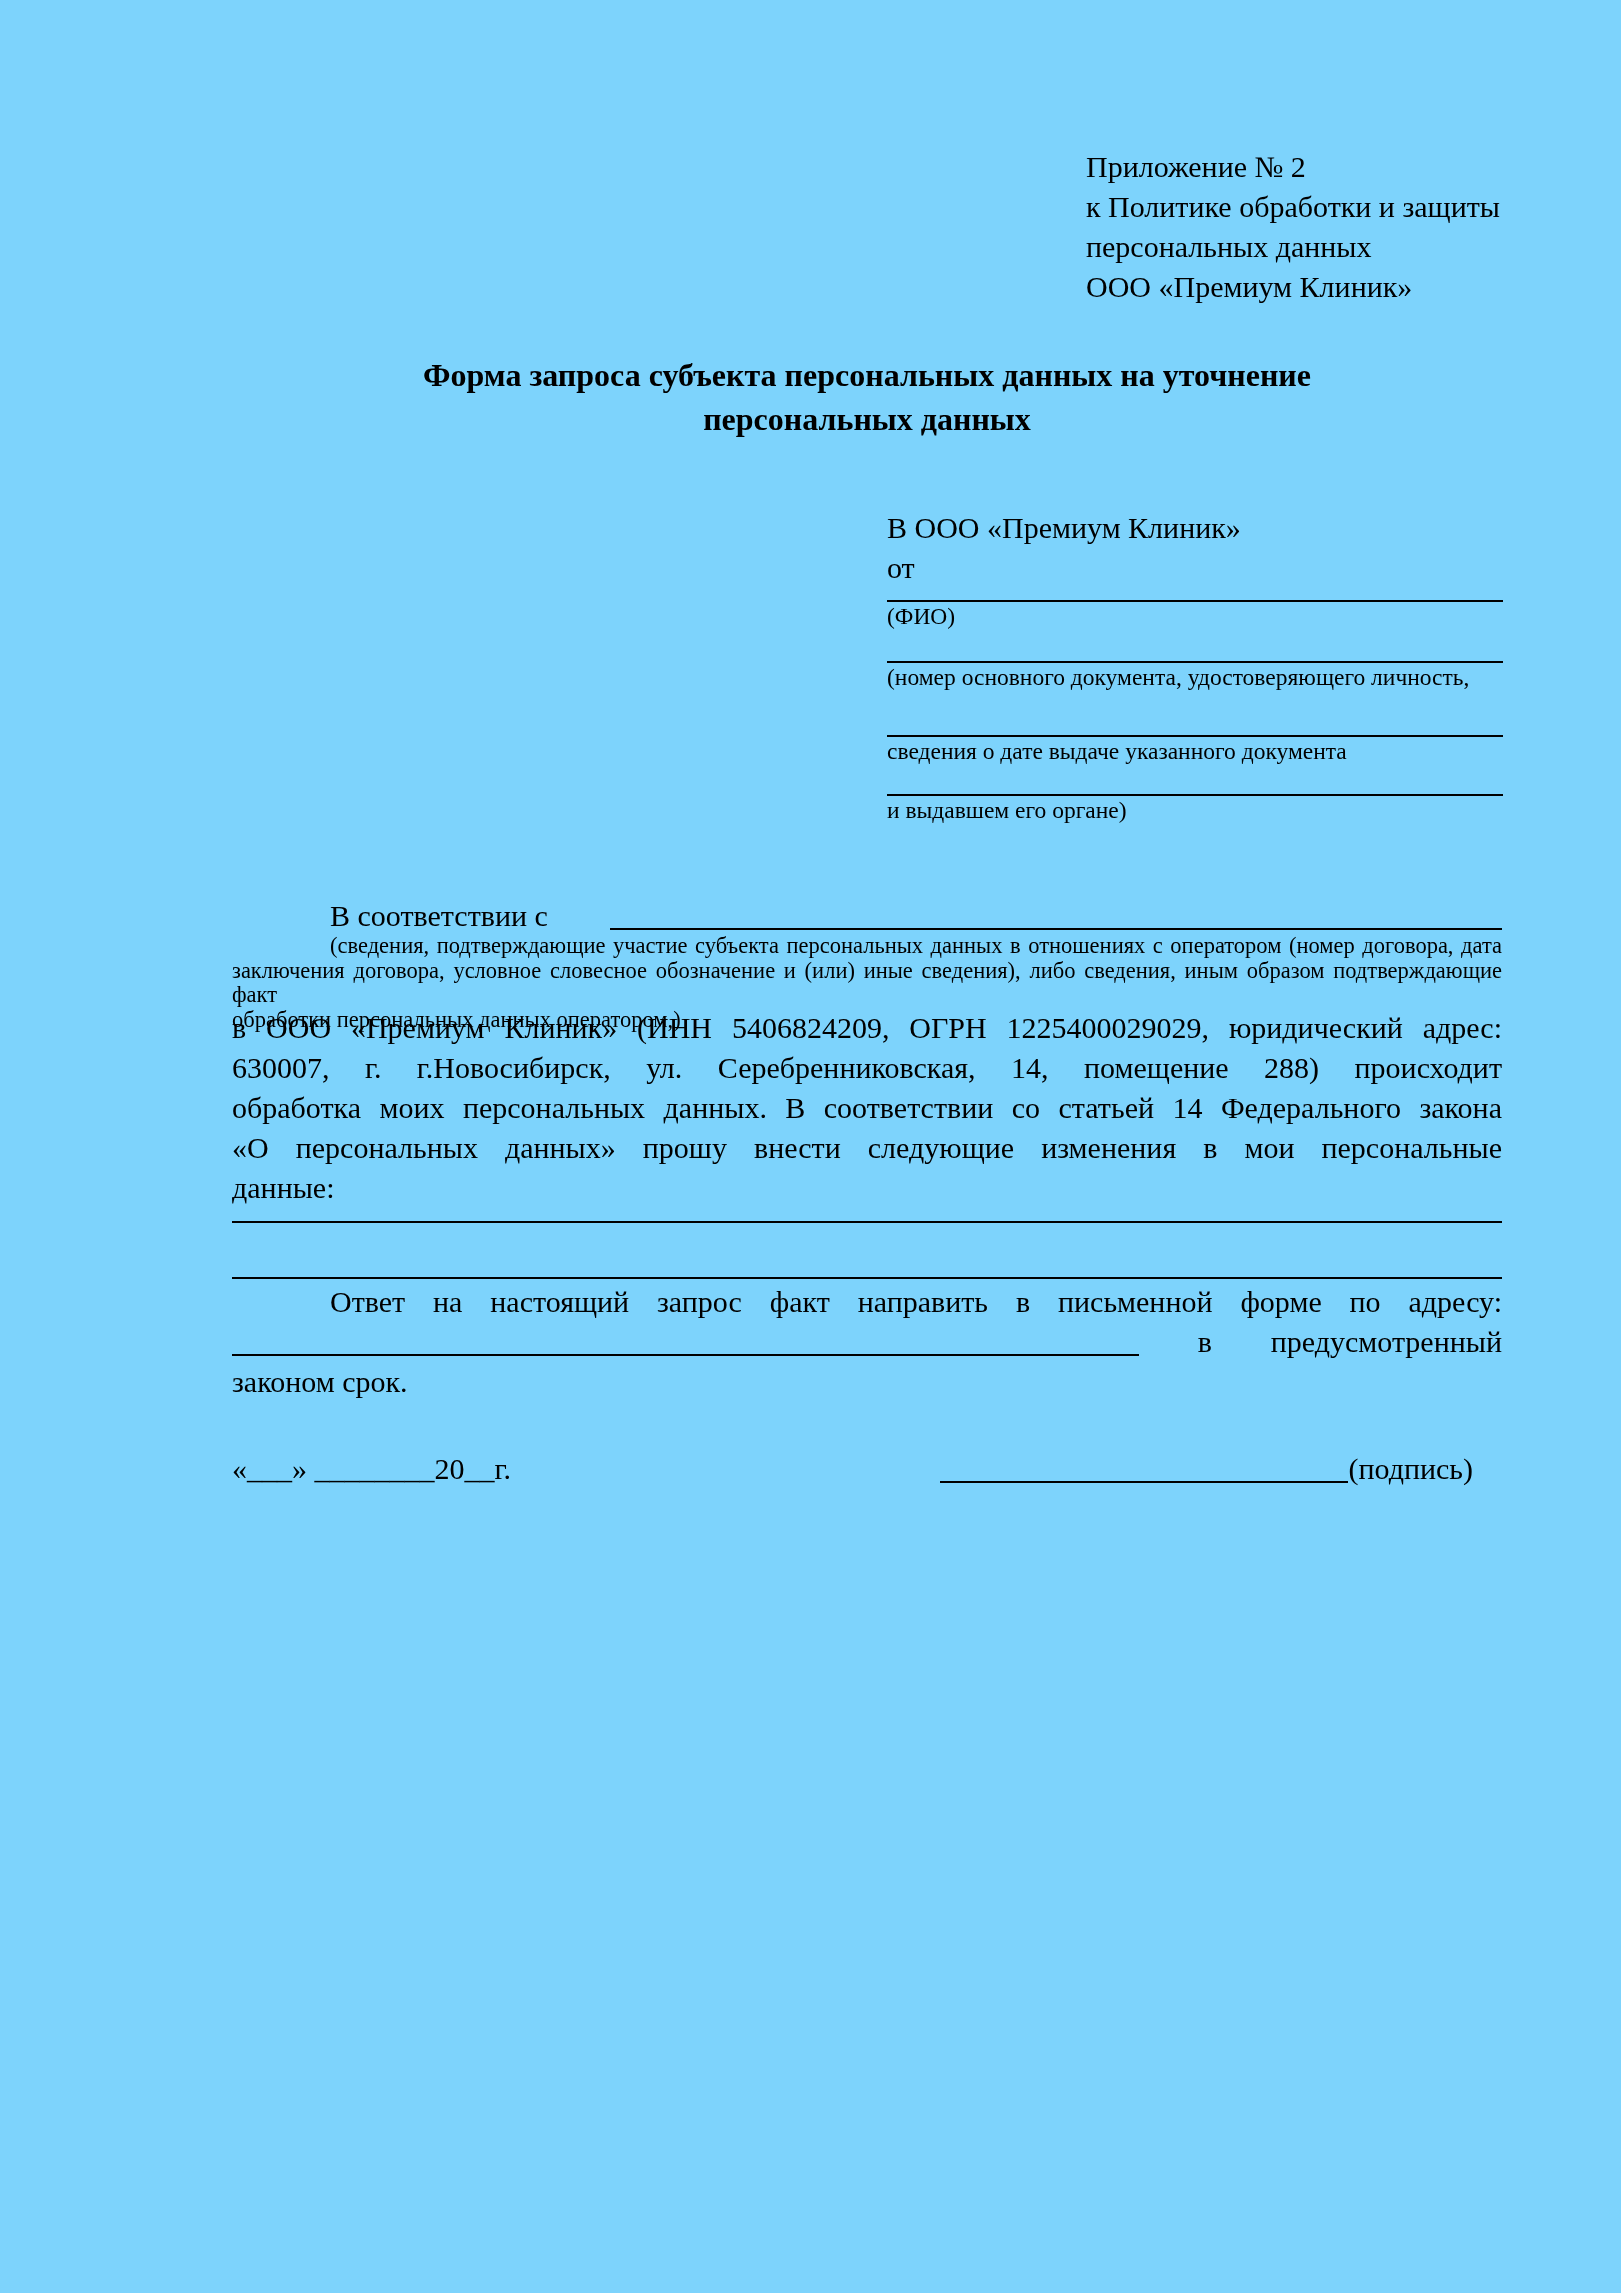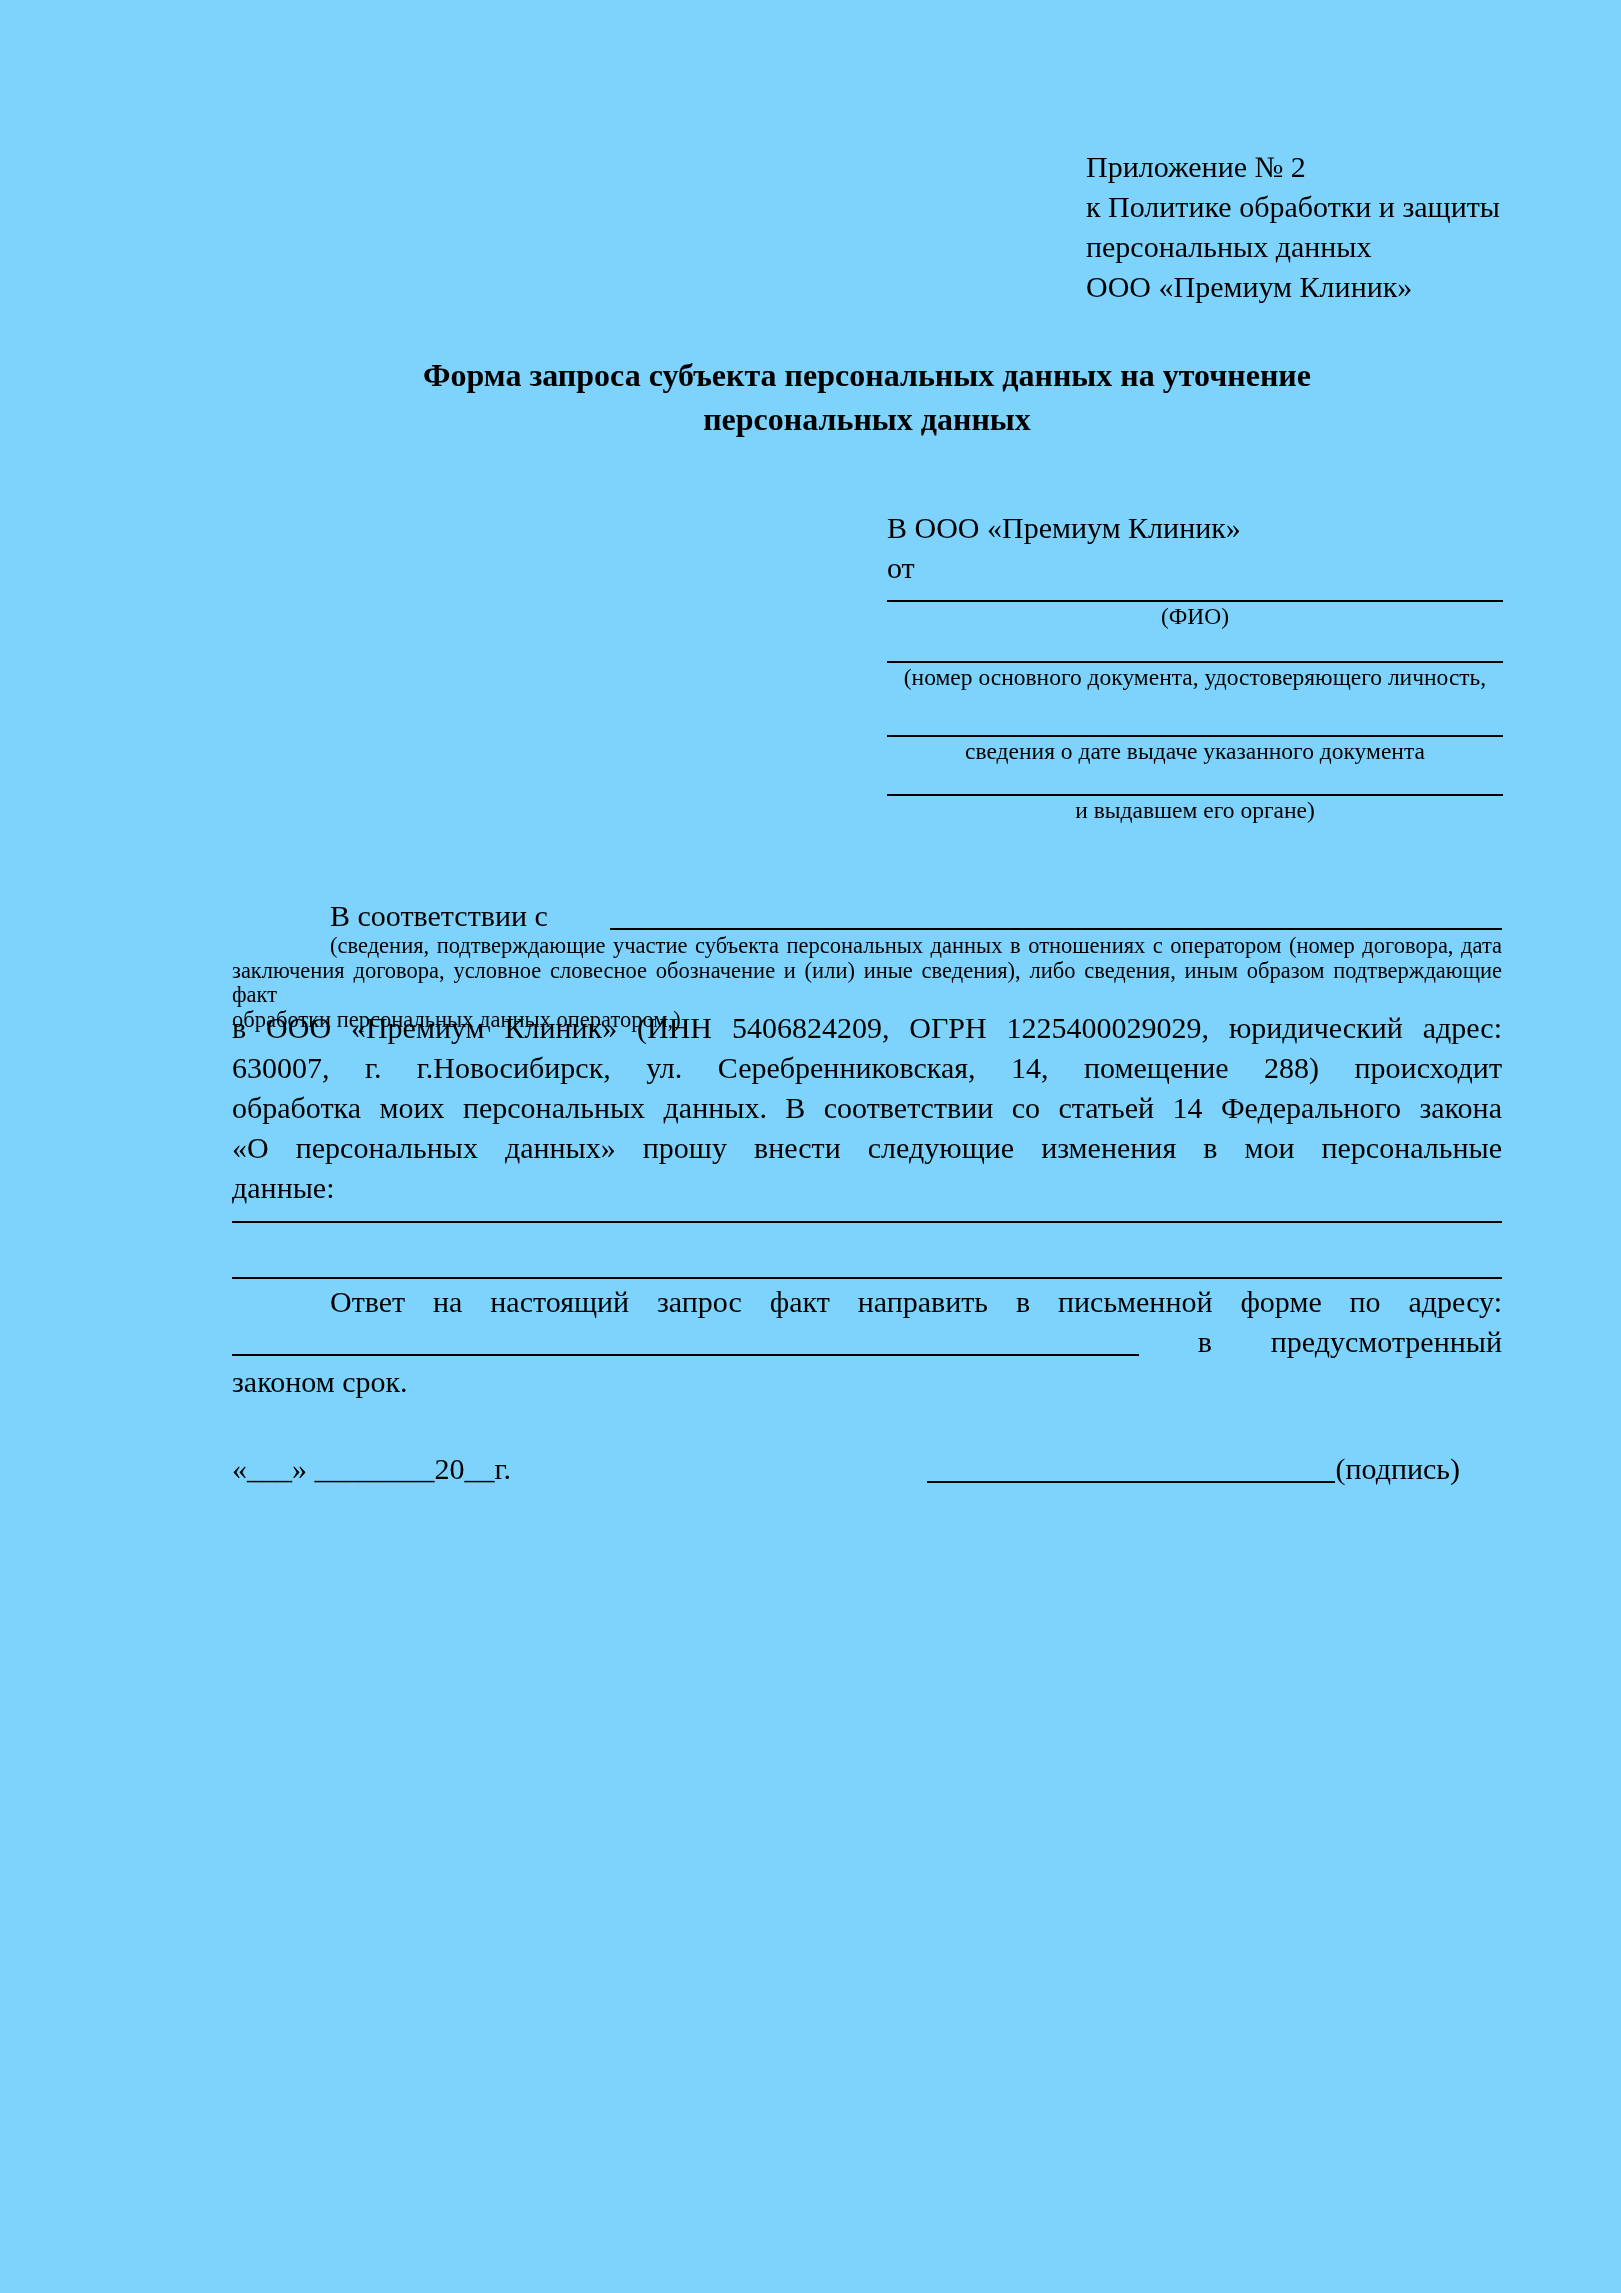--- a/index.html
+++ b/index.html
@@ -22,21 +22,21 @@
     position:absolute; left:232px; top:353px; width:1270px;
     font-size:32px; line-height:44px; font-weight:bold; text-align:center;
   }
   
   .addressee { position:absolute; left:887px; top:508px; width:616px; }
   .addr-line { font-size:30px; line-height:40px; }
   .hr1 { height:11.8px; border-bottom:2.9px solid #000; }
   .hr2 { height:30px; border-bottom:2.9px solid #000; }
   .hr3 { height:43px; border-bottom:2.9px solid #000; }
   .hr4 { height:28px; border-bottom:2.9px solid #000; }
-  .hint { font-size:23.5px; line-height:29px; text-align:center; }
+  .hint { font-size:23.5px; line-height:29px; text-align:left; }
   
   .zapros {
     position:absolute; left:232px; top:855px; width:1270px;
     font-size:30px; line-height:39px; text-align:center;
   }
   
   .accordance {
     position:absolute; left:232px; top:896px; width:1270px;
     display:flex; font-size:30px; line-height:39px;gap:48px;
   }
@@ -60,21 +60,21 @@
     font-size:30px; line-height:40px; }
   .replypara .first { text-indent:98px; }
   .reply-line2 { display:flex; justify-content:space-between; align-items:flex-end; }
   .address-fill { width:907px; border-bottom:2.9px solid #000; margin-bottom:5.9px; }
   
   .date-row {
     position:absolute; left:232px; top:1449px; width:1270px;
     display:flex; justify-content:space-between;
     font-size:30px; line-height:40px;
   }
-  .sig-group { display:flex; align-items:flex-end; margin-right:42px; }
+  .sig-group { display:flex; align-items:flex-end; margin-right:29px; }
   .sig-line { width:408px; border-bottom:2.9px solid #000; margin-bottom:5.9px; }
   .nowrap { white-space:nowrap; }
 </style>
 </head>
 <body>
 
 <div class="page">
 
   <div class="appendix">
     <div>Приложение № 2</div>

